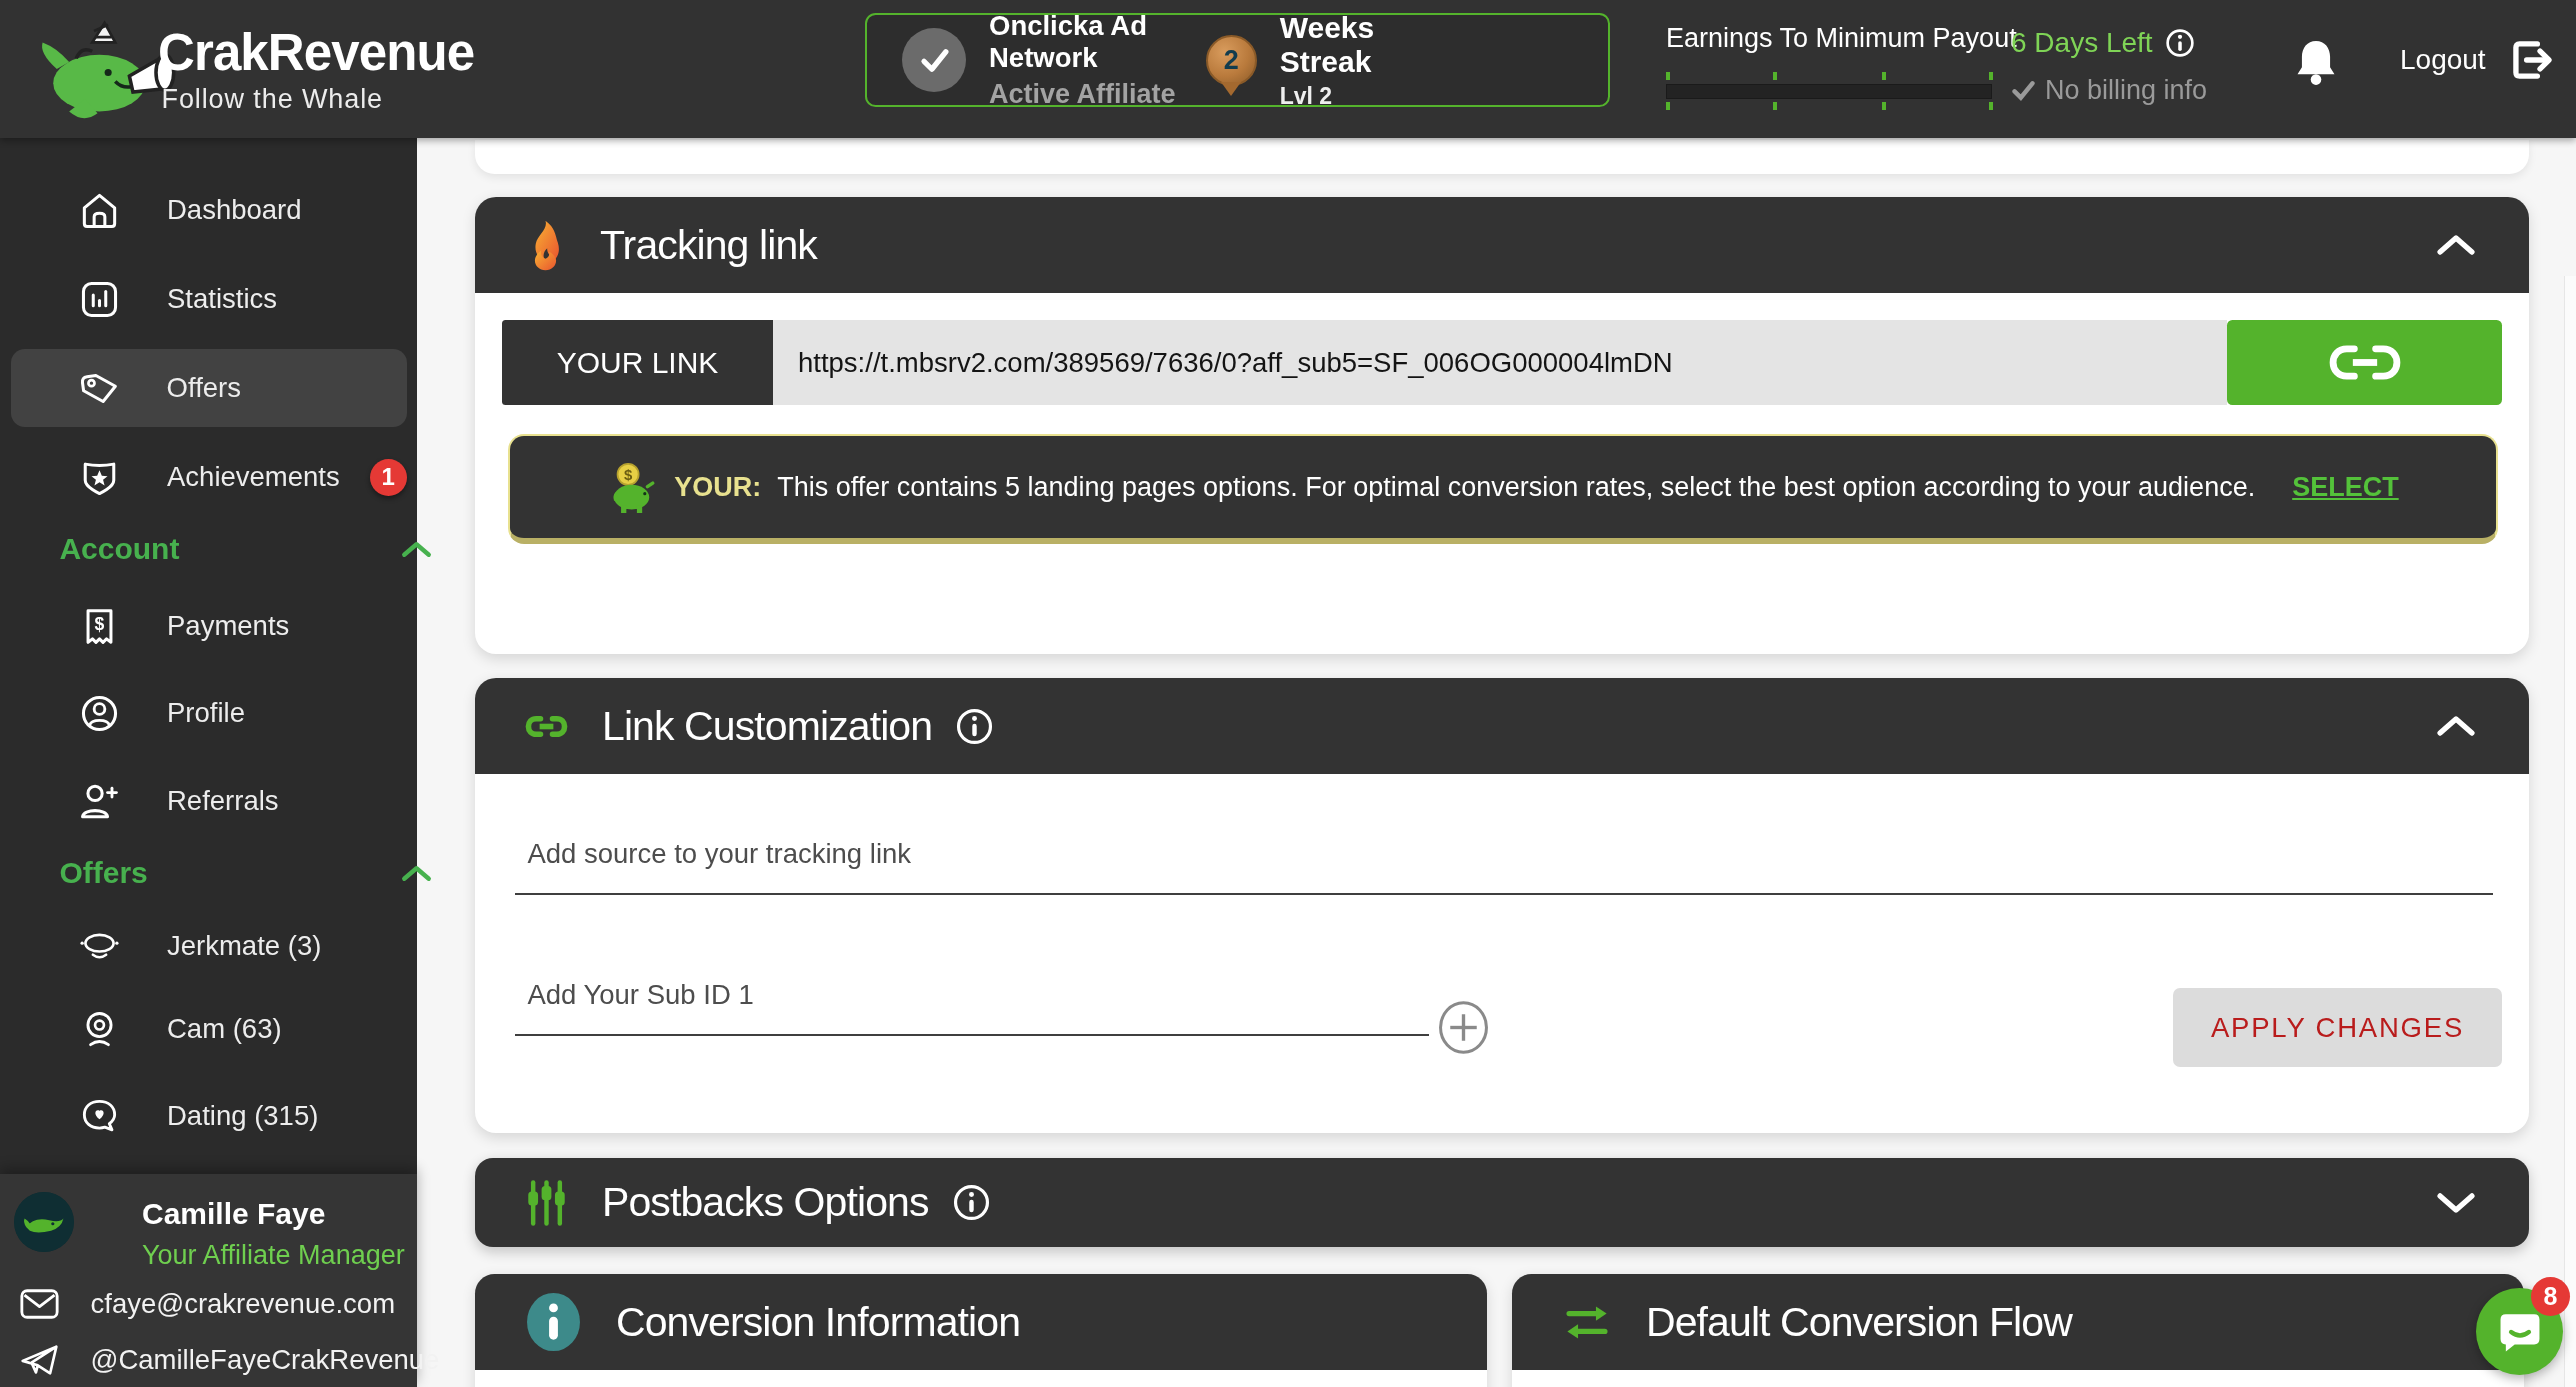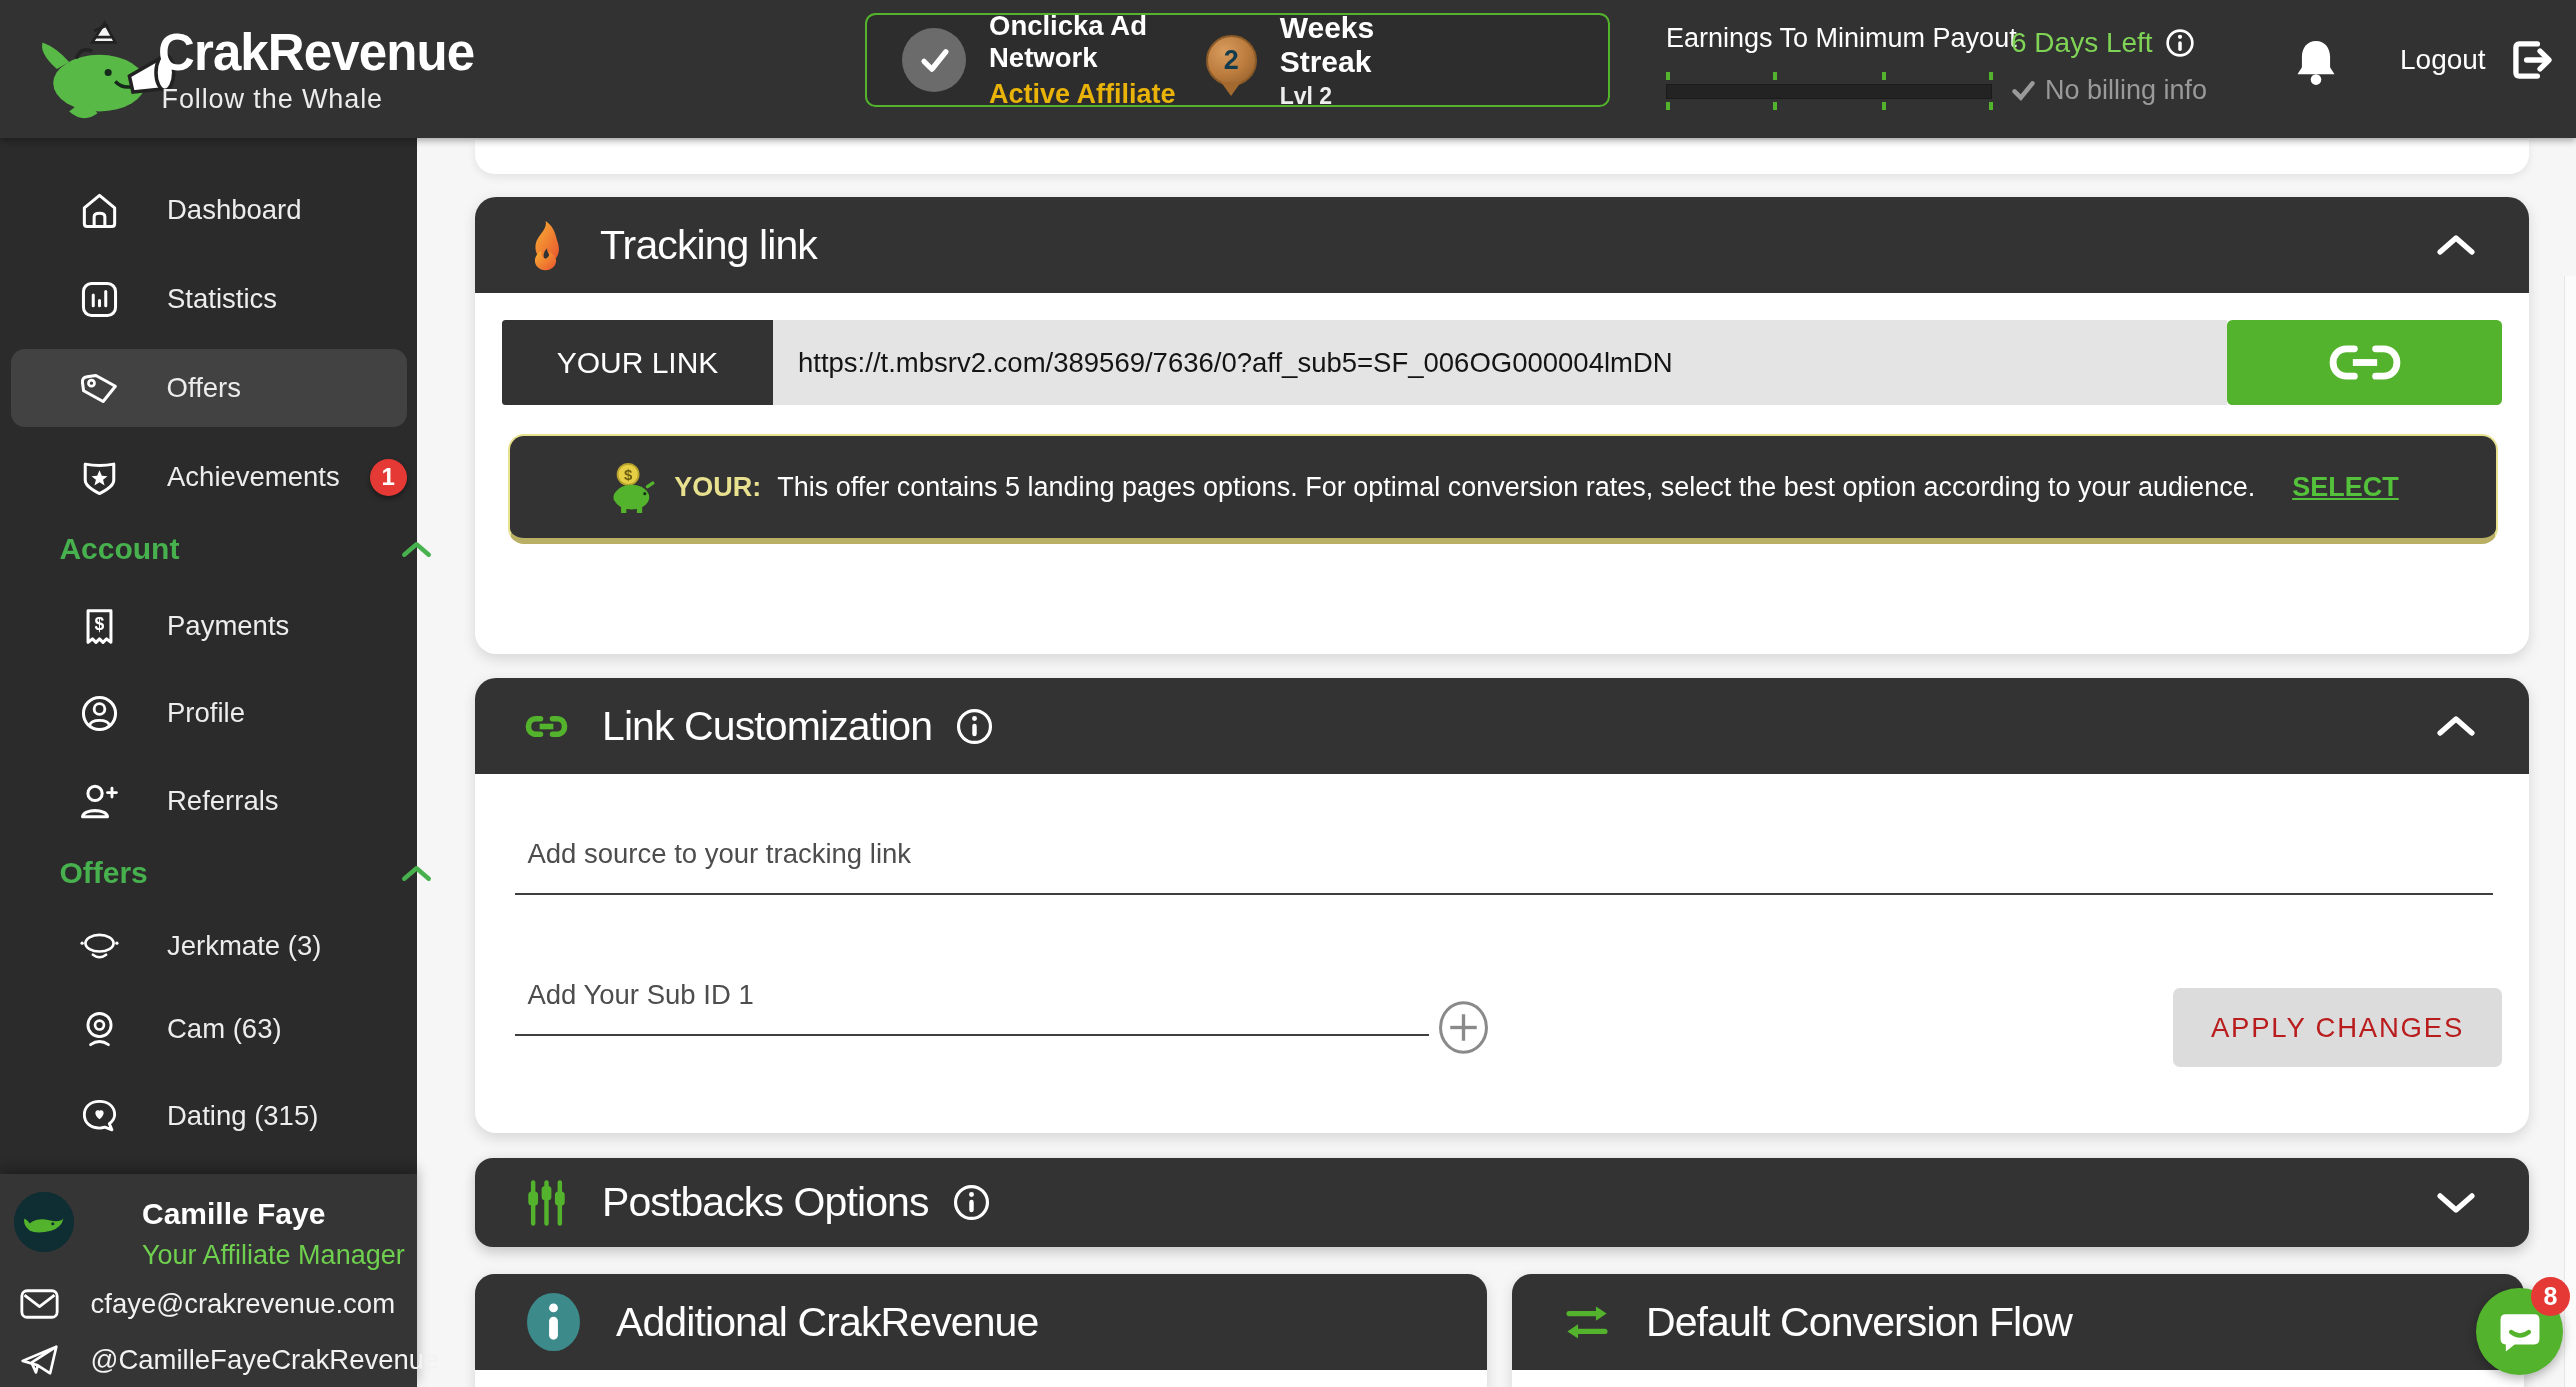--- a/index.html
+++ b/index.html
@@ -14,21 +14,21 @@
   .logo-text { margin-left:-23px; }
   .logo-title { color:#fff; font-size:51px; font-weight:700; letter-spacing:-0.9px; }
   .logo-tagline { color:#ececec; font-size:27px; font-weight:400; letter-spacing:0.9px; margin-top:1.8px; margin-left:3.5px; }
 
   .status-badge { position:absolute; left:865px; top:13.3px; width:745px; height:94px;
                   border:2.7px solid #54b32c; border-radius:10.6px; background:#2d2d2d;
                   display:flex; align-items:center; padding:0 35px; }
   .check-circle { width:64px; height:64px; border-radius:50%; background:#6b6b6b; display:flex; align-items:center; justify-content:center; flex:0 0 auto; }
   .badge-col { margin-left:23px; }
   .badge-network { color:#fff; font-size:27.5px; font-weight:700; }
-  .badge-status  { color:#eab308; font-size:27px; font-weight:700; margin-top:5.3px; }
+  .badge-status  { color:#a3a3a3; font-size:27px; font-weight:700; margin-top:5.3px; }
   .medal-wrap { margin-left:auto; margin-right:155px; display:flex; align-items:center; }
   .medal { width:51px; height:51px; border-radius:50%; position:relative; flex:0 0 auto;
            background:radial-gradient(circle at 35% 32%, #d99c5d 0%, #b97a3c 55%, #8a5a28 100%);
            border:2.7px solid #8a5a28; display:flex; align-items:center; justify-content:center;
            color:#123c4e; font-size:27px; font-weight:700; }
   .medal::after { content:""; position:absolute; left:50%; bottom:-12.4px; transform:translateX(-50%);
                   border-left:10.6px solid transparent; border-right:10.6px solid transparent; border-top:14px solid #a4692f; }
   .streak-col { margin-left:23px; }
   .streak-title { color:#fff; font-size:30px; font-weight:700; }
   .streak-level { color:#eee; font-size:23px; font-weight:600; margin-top:3.5px; }
@@ -518,21 +518,21 @@
 
   <div class="half-card half-left">
     <div class="card-header">
       <span>
         <svg width="57" height="60" viewBox="0 0 64 68">
             <ellipse cx="32" cy="34" rx="30" ry="33" fill="#3d8a8a"></ellipse>
             <circle cx="32" cy="18" r="5" fill="#fff"></circle>
             <rect x="27" y="28" width="10" height="26" rx="5" fill="#fff"></rect>
           </svg>
       </span>
-      <span class="card-title">Additional CrakRevenue</span>
+      <span class="card-title">Conversion Information</span>
     </div>
   </div>
 
   <div class="half-card half-right">
     <div class="card-header">
       <span>
         <svg width="50" height="43" viewBox="0 0 56 48">
           <g stroke="#54b32c" stroke-width="6" stroke-linecap="round" stroke-linejoin="round" fill="#54b32c">
             <line x1="8" y1="14" x2="40" y2="14"></line>
               <path d="M38 6 L50 14 L38 22 Z" stroke="none"></path>

